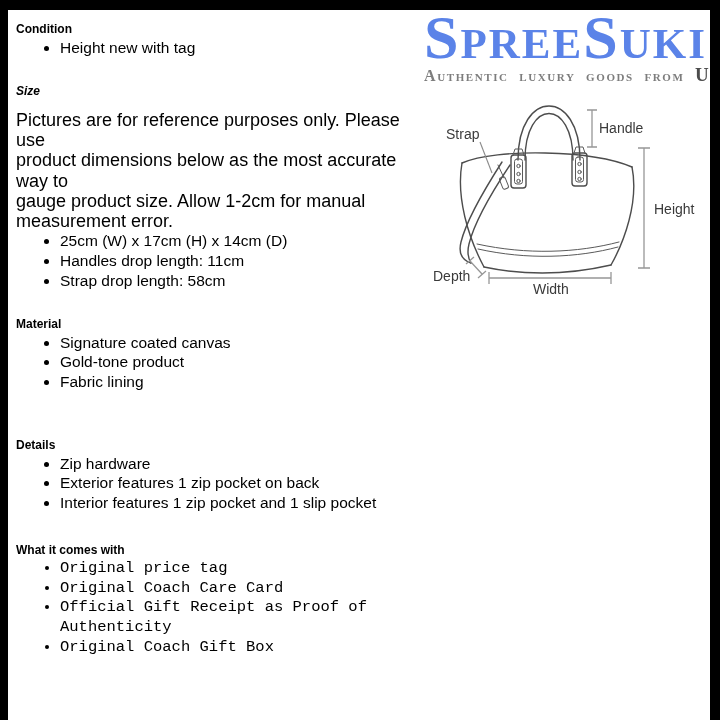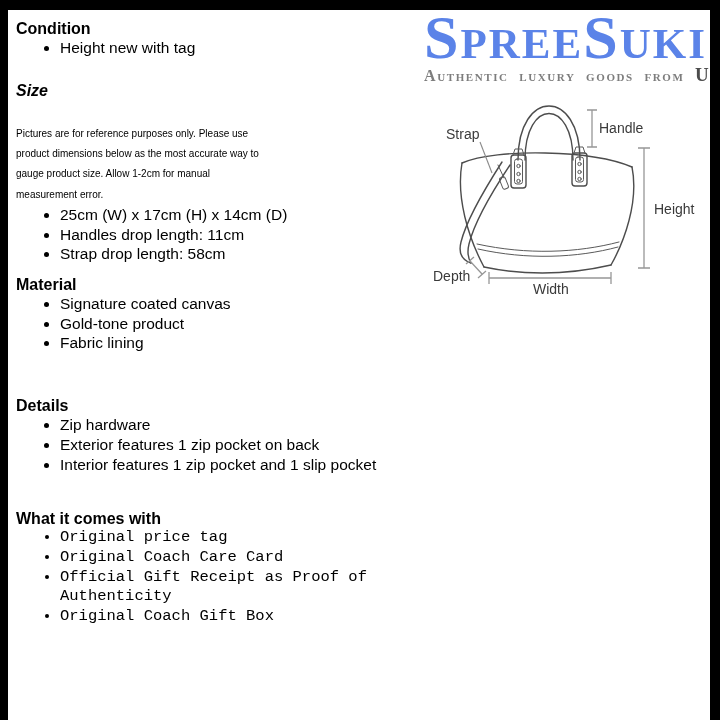--- a/index.html
+++ b/index.html
@@ -19,47 +19,47 @@
 
   
   .content {
     position: absolute;
     left: 8px;
     top: 10px;
     width: 402px;
   }
   .sec-heading {
     margin: 0;
-    font-size: 16px;
+    font-size: 12px;
     line-height: 18px;
     font-weight: bold;
     color: #000000;
   }
   .para {
-    margin: 24px 0 0 0;
-    font-size: 10px;
+    margin: 10px 0 0 0;
+    font-size: 18px;
     line-height: 20.3px;
     white-space: pre-line;
     width: 402px;
   }
   ul.bullets {
     margin: 0;
     padding: 0 0 0 44px;
     font-size: 15.5px;
     line-height: 19.7px;
     list-style: disc;
   }
   .mt-ul1 { margin-top: 24px; }
   .mt-h2  { margin-top: 24px; font-style: italic; }
   .mt-ul2 { margin-top: 19px; }
-  .mt-h3  { margin-top: 12px; }
+  .mt-h3  { margin-top: 24px; }
   .mt-ul3 { margin-top: 24px; }
   .mt-h4  { margin-top: 44px; }
   .mt-ul4 { margin-top: 24px; }
-  .mt-h5  { margin-top: 36px; }
+  .mt-h5  { margin-top: 28px; }
   .mt-ul5 { margin-top: 23px; font-family: Liberation Mono, monospace; }
 
   
   .logo {
     position: absolute;
     left: 416px;
     top: -6px;
     width: 420px; 
     cursor: pointer;
   }

